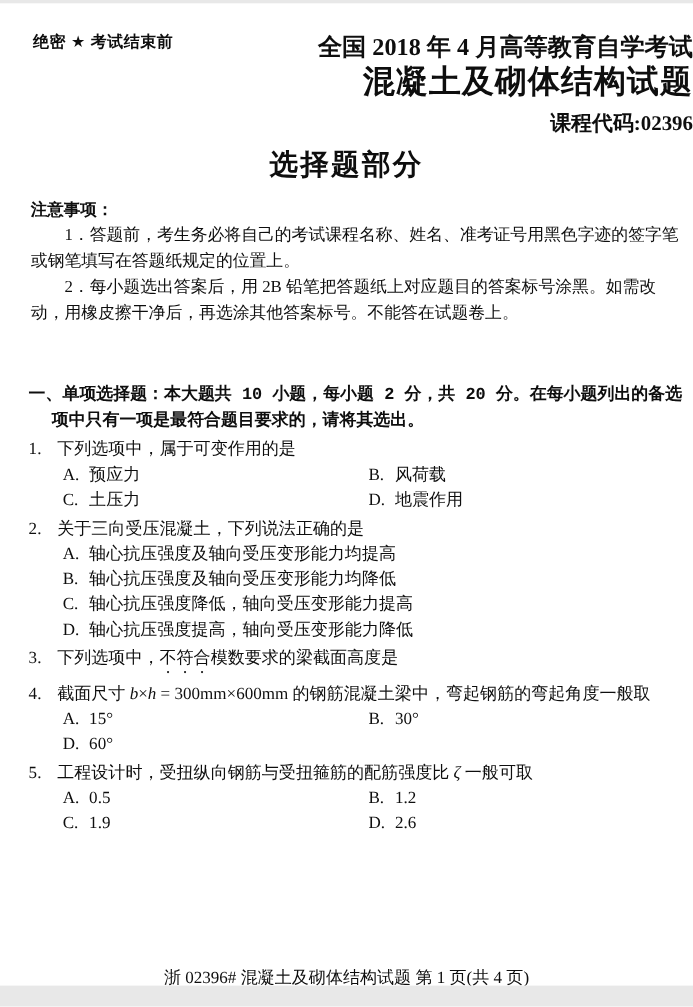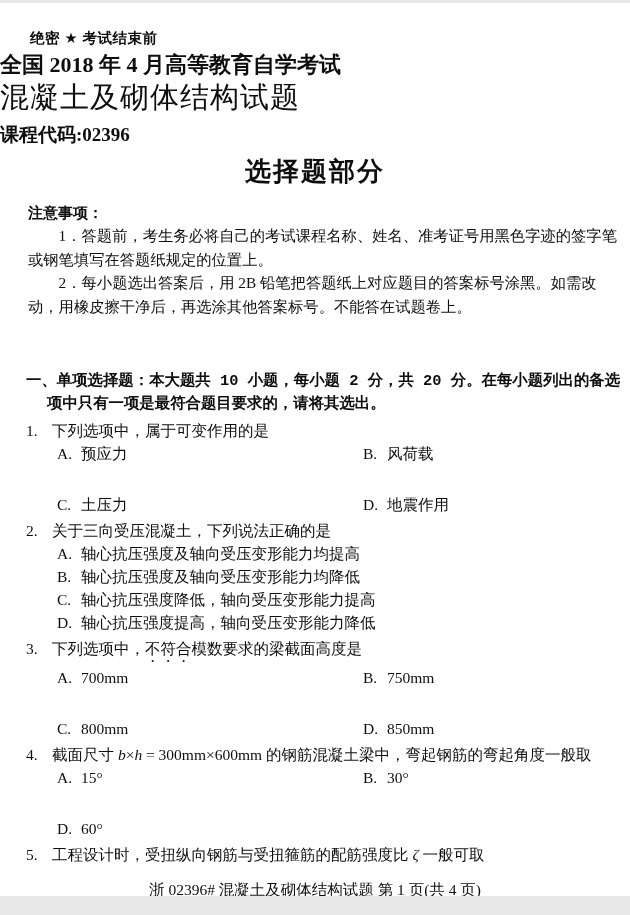--- a/index.html
+++ b/index.html
@@ -9,24 +9,24 @@
     font-family:"Liberation Serif","DejaVu Serif",serif;
     font-size:15.5px;
   }
 
   .security {
     position:absolute; top:26px; left:30px;
     font-family:"Liberation Sans","DejaVu Sans",sans-serif;
     font-weight:700; font-size:14.5px; letter-spacing:0.5px;
   }
 
-  .header { padding-top:49px; text-align:left; }
+  .header { padding-top:27px; text-align:right; }
   .title-session { font-size:22px; line-height:26px; font-weight:600; }
   .title-paper {
-    font-size:29px; line-height:34px; margin-top:2px; font-weight:400;
+    font-size:29px; line-height:34px; margin-top:2px; font-weight:700;
     font-family:"Liberation Sans","DejaVu Sans",sans-serif; letter-spacing:1px;
   }
   .course-code { font-size:19px; line-height:20px; margin-top:11px; font-weight:700; }
 
   .intro {
     margin:21px 10px 0 28px; text-indent:2em;
     font-family:"Liberation Sans","DejaVu Sans",sans-serif;
     font-weight:600; font-size:15px; line-height:20px;
   }
 
@@ -46,21 +46,21 @@
   .mcq { margin:52px 8px 0 26px; line-height:23px; font-size:15.5px; }
   .sec-head {
     font-weight:700; font-family:Liberation Mono, monospace;
     font-size:15.4px; padding-left:21px; text-indent:-21px; line-height:23px;
   }
   .question { margin-top:3px; }
   .q-line { }
   .qnum { display:inline-block; width:26px; }
   .opts2 {
     display:grid; grid-template-columns:278px auto;
-    margin-left:31px; justify-content:start;gap:28px;
+    margin-left:31px; justify-content:start;
   }
   .opts1 { margin-left:31px; }
   .opt { display:block; }
   .opt-label { display:inline-block; width:24px; }
   .var { font-style:italic; font-family:"Liberation Serif","DejaVu Serif",serif; }
   .dots {
     -webkit-text-emphasis:filled dot; -webkit-text-emphasis-position:under;
     text-emphasis:filled dot; text-emphasis-position:under right;
   }
 
@@ -115,41 +115,41 @@
         <span class="opt"><span class="opt-label">B.</span><span>轴心抗压强度及轴向受压变形能力均降低</span></span>
         <span class="opt"><span class="opt-label">C.</span><span>轴心抗压强度降低，轴向受压变形能力提高</span></span>
         <span class="opt"><span class="opt-label">D.</span><span>轴心抗压强度提高，轴向受压变形能力降低</span></span>
       </div>
     </div>
 
     <div class="question">
       <div class="q-line">
         <span class="qnum">3.</span><span>下列选项中，</span><span class="dots">不符合</span><span>模数要求的梁截面高度是</span>
       </div>
-      <div class="opts2">
-        <span class="opt"><span class="opt-label">A.</span><span>700mm</span></span>
-        <span class="opt"><span class="opt-label">B.</span><span>750mm</span></span>
-        <span class="opt"><span class="opt-label">C.</span><span>800mm</span></span>
-        <span class="opt"><span class="opt-label">D.</span><span>850mm</span></span>
-      </div>
     </div>
 
     <div class="question">
       <div class="q-line">
         <span class="qnum">4.</span><span>截面尺寸 </span><span class="var">b</span><span>×</span><span class="var">h</span><span> = 300mm×600mm 的钢筋混凝土梁中，弯起钢筋的弯起角度一般取</span>
       </div>
       <div class="opts2">
         <span class="opt"><span class="opt-label">A.</span><span>15°</span></span>
         <span class="opt"><span class="opt-label">B.</span><span>30°</span></span>
         <span class="opt"><span class="opt-label">D.</span><span>60°</span></span>
       </div>
     </div>
 
     <div class="question">
       <div class="q-line">
         <span class="qnum">5.</span><span>工程设计时，受扭纵向钢筋与受扭箍筋的配筋强度比 </span><span class="var">ζ</span><span> 一般可取</span>
       </div>
+      <div class="opts2">
+        <span class="opt"><span class="opt-label">A.</span><span>0.5</span></span>
+        <span class="opt"><span class="opt-label">B.</span><span>1.2</span></span>
+        <span class="opt"><span class="opt-label">C.</span><span>1.9</span></span>
+        <span class="opt"><span class="opt-label">D.</span><span>2.6</span></span>
+      </div>
     </div>
   </div>
 
   <div class="footer">浙 02396#  混凝土及砌体结构试题  第 1 页(共 4 页)</div>
 
 </div>
 
 </body></html>

